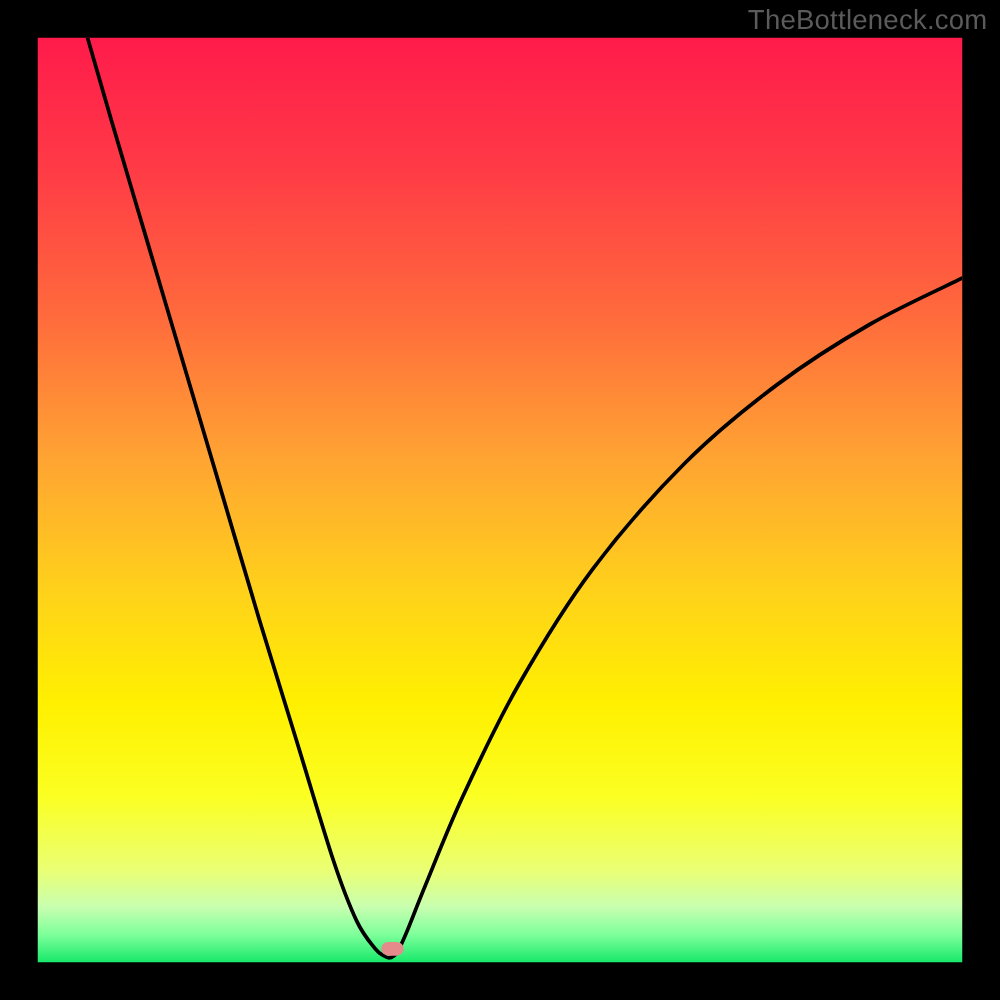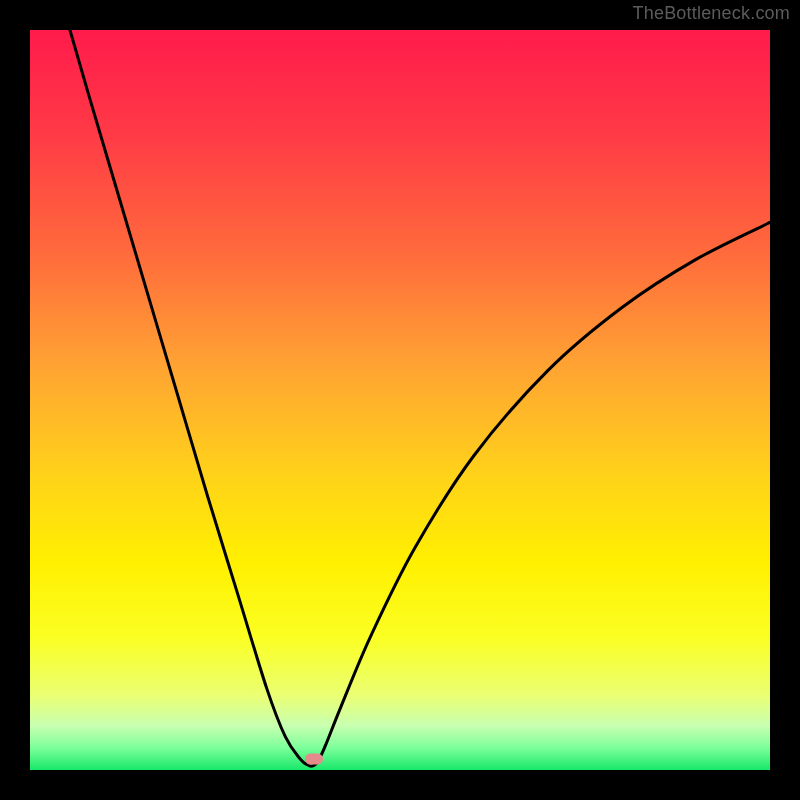--- a/index.html
+++ b/index.html
@@ -16,21 +16,21 @@
     top: 0; left: 0;
     width: 800px;
     height: 800px;
     background: #000;
   }
   .watermark {
     position: absolute;
     top: 3px;
     right: 10px;
     color: #5b5b5b;
-    font-size: 18px;
+    font-size: 22px;
     font-weight: 500;
     letter-spacing: 0.2px;
     z-index: 50;
   }
   .plot {
     position: absolute;
     top: 30px;
     left: 30px;
     width: 740px;
     height: 740px;

